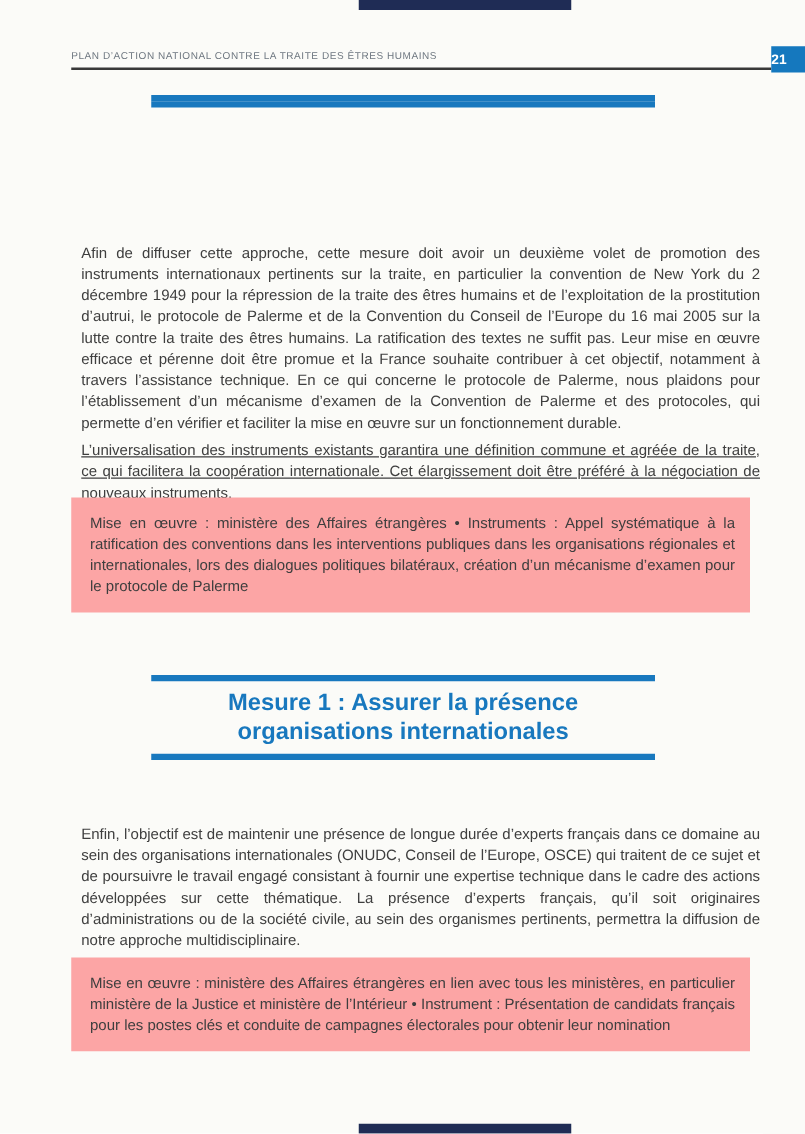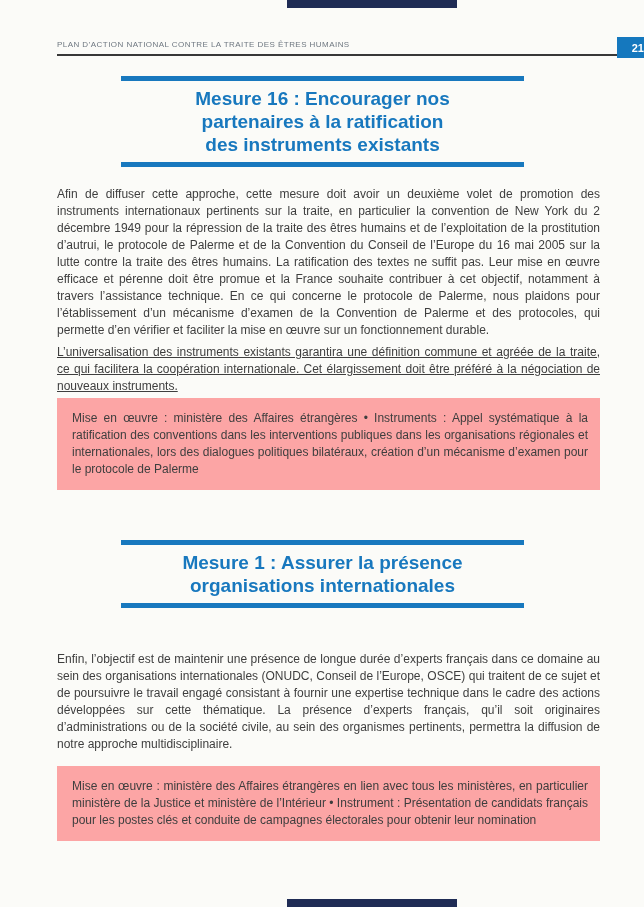--- a/index.html
+++ b/index.html
@@ -24,21 +24,21 @@
     font-size:8px; letter-spacing:0.45px;
     color:#6e7780; white-space:nowrap;
   }
   .header-rule {
     position:absolute; left:57px; top:54px;
     width:560px; height:2px; background:#383838;
   }
   .page-number-box {
     position:absolute; left:617px; top:37px;
     width:27px; height:21px; background:#1578be;
-    display:flex; align-items:center; justify-content:flex-end;
+    display:flex; align-items:center; justify-content:flex-start;
   }
   .page-number-box span {
     color:#ffffff; font-size:11px; font-weight:bold;
   }
 
   
   .title-block {
     position:absolute; left:121px; width:403px;
   }
   .title-block.m16 { top:76px; }
@@ -47,21 +47,21 @@
   .measure-title {
     margin:6px 0; padding:0;
     color:#1878be; font-size:19px; font-weight:700;
     line-height:23px; text-align:center;
   }
   .measure-title span { display:block; }
 
   
   .body-par {
     position:absolute; left:57px; width:543px;
-    margin:0;
+    margin:8px;
     color:#3e3e3e; font-size:12px; line-height:17px;
     text-align:justify;
   }
   .par-16-1 { top:186px; }
   .par-16-2 { top:344px;text-decoration:underline; }
   .par-17-1 { top:651px; }
 
   
   .impl-block {
     position:absolute; left:57px; width:543px;
@@ -88,25 +88,20 @@
     <span class="running-title">PLAN D’ACTION NATIONAL CONTRE LA TRAITE DES ÊTRES HUMAINS</span>
     <div class="header-rule"></div>
     <div class="page-number-box">
       <span>21</span>
     </div>
   </header>
 
   <section>
     <div class="title-block m16">
       <div class="title-rule"></div>
-      <h2 class="measure-title">
-        <span>Mesure 16 : Encourager nos</span>
-        <span>partenaires à la ratification</span>
-        <span>des instruments existants</span>
-      </h2>
       <div class="title-rule"></div>
     </div>
 
     <p class="body-par par-16-1">Afin de diffuser cette approche, cette mesure doit avoir un deuxième volet de promotion des instruments internationaux pertinents sur la traite, en particulier la convention de New York du 2 décembre 1949 pour la répression de la traite des êtres humains et de l’exploitation de la prostitution d’autrui, le protocole de Palerme et de la Convention du Conseil de l’Europe du 16 mai 2005 sur la lutte contre la traite des êtres humains. La ratification des textes ne suffit pas. Leur mise en œuvre efficace et pérenne doit être promue et la France souhaite contribuer à cet objectif, notamment à travers l’assistance technique. En ce qui concerne le protocole de Palerme, nous plaidons pour l’établissement d’un mécanisme d’examen de la Convention de Palerme et des protocoles, qui permette d’en vérifier et faciliter la mise en œuvre sur un fonctionnement durable.</p>
     <p class="body-par par-16-2">L’universalisation des instruments existants garantira une définition commune et agréée de la traite, ce qui facilitera la coopération internationale. Cet élargissement doit être préféré à la négociation de nouveaux instruments.</p>
 
     <div class="impl-block impl-16">
       <p>Mise en œuvre : ministère des Affaires étrangères • Instruments : Appel systématique à la ratification des conventions dans les interventions publiques dans les organisations régionales et internationales, lors des dialogues politiques bilatéraux, création d’un mécanisme d’examen pour le protocole de Palerme</p>
     </div>
   </section>

